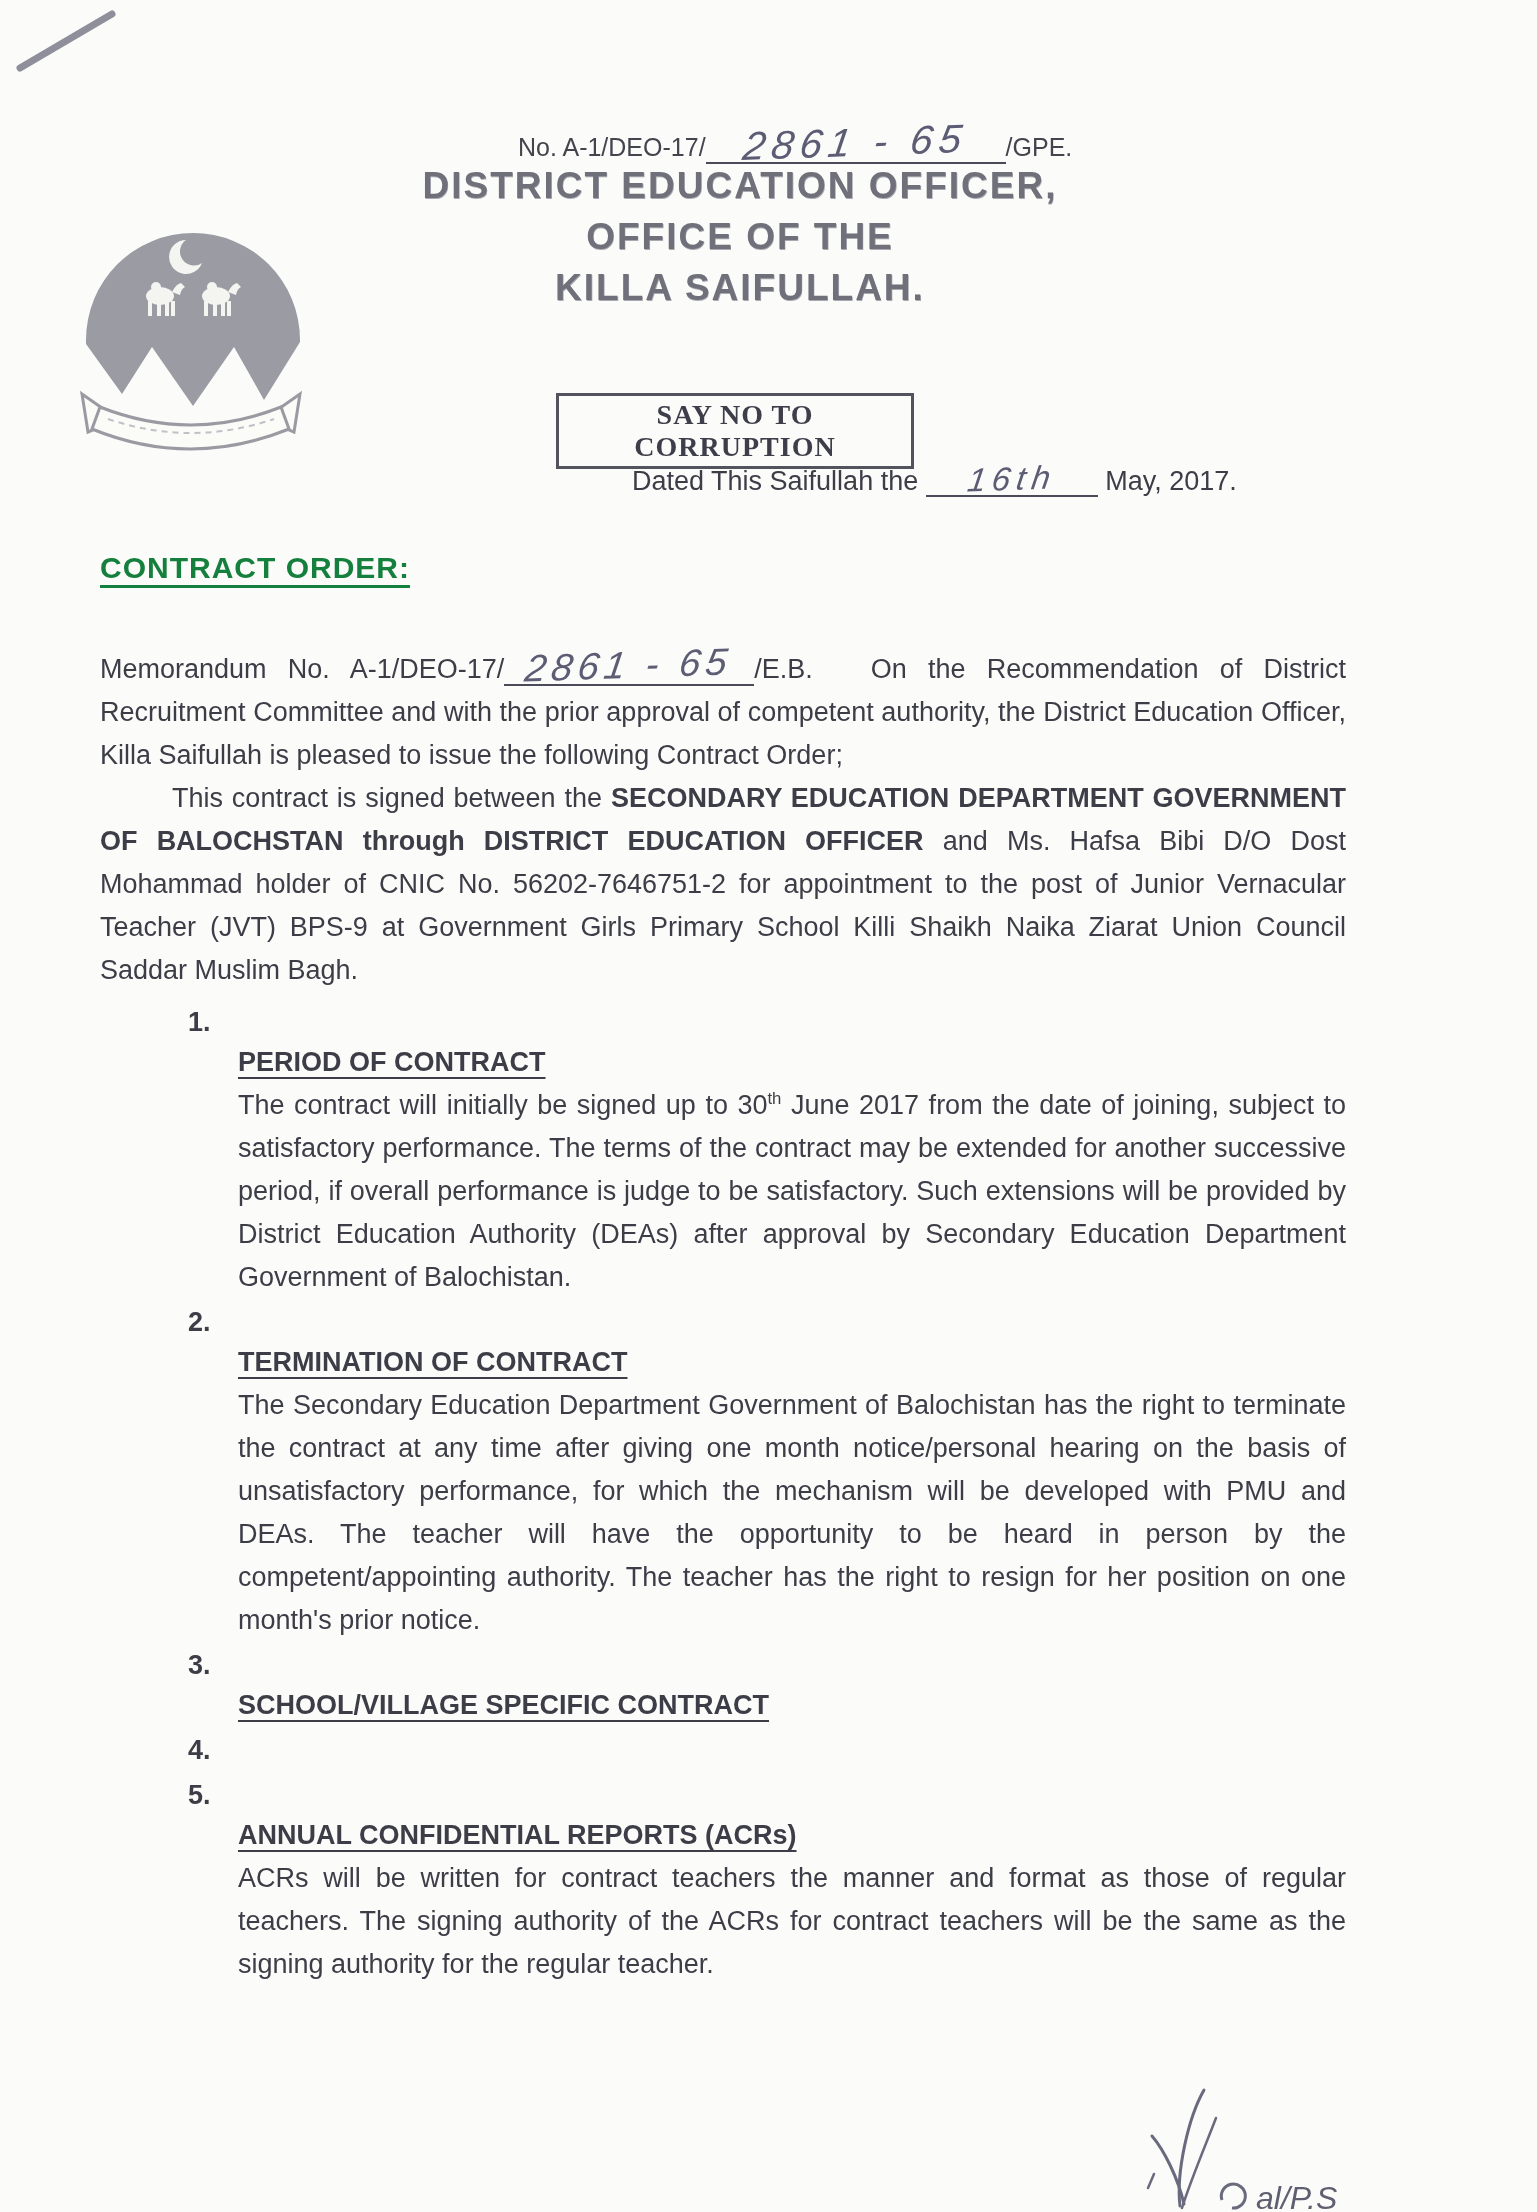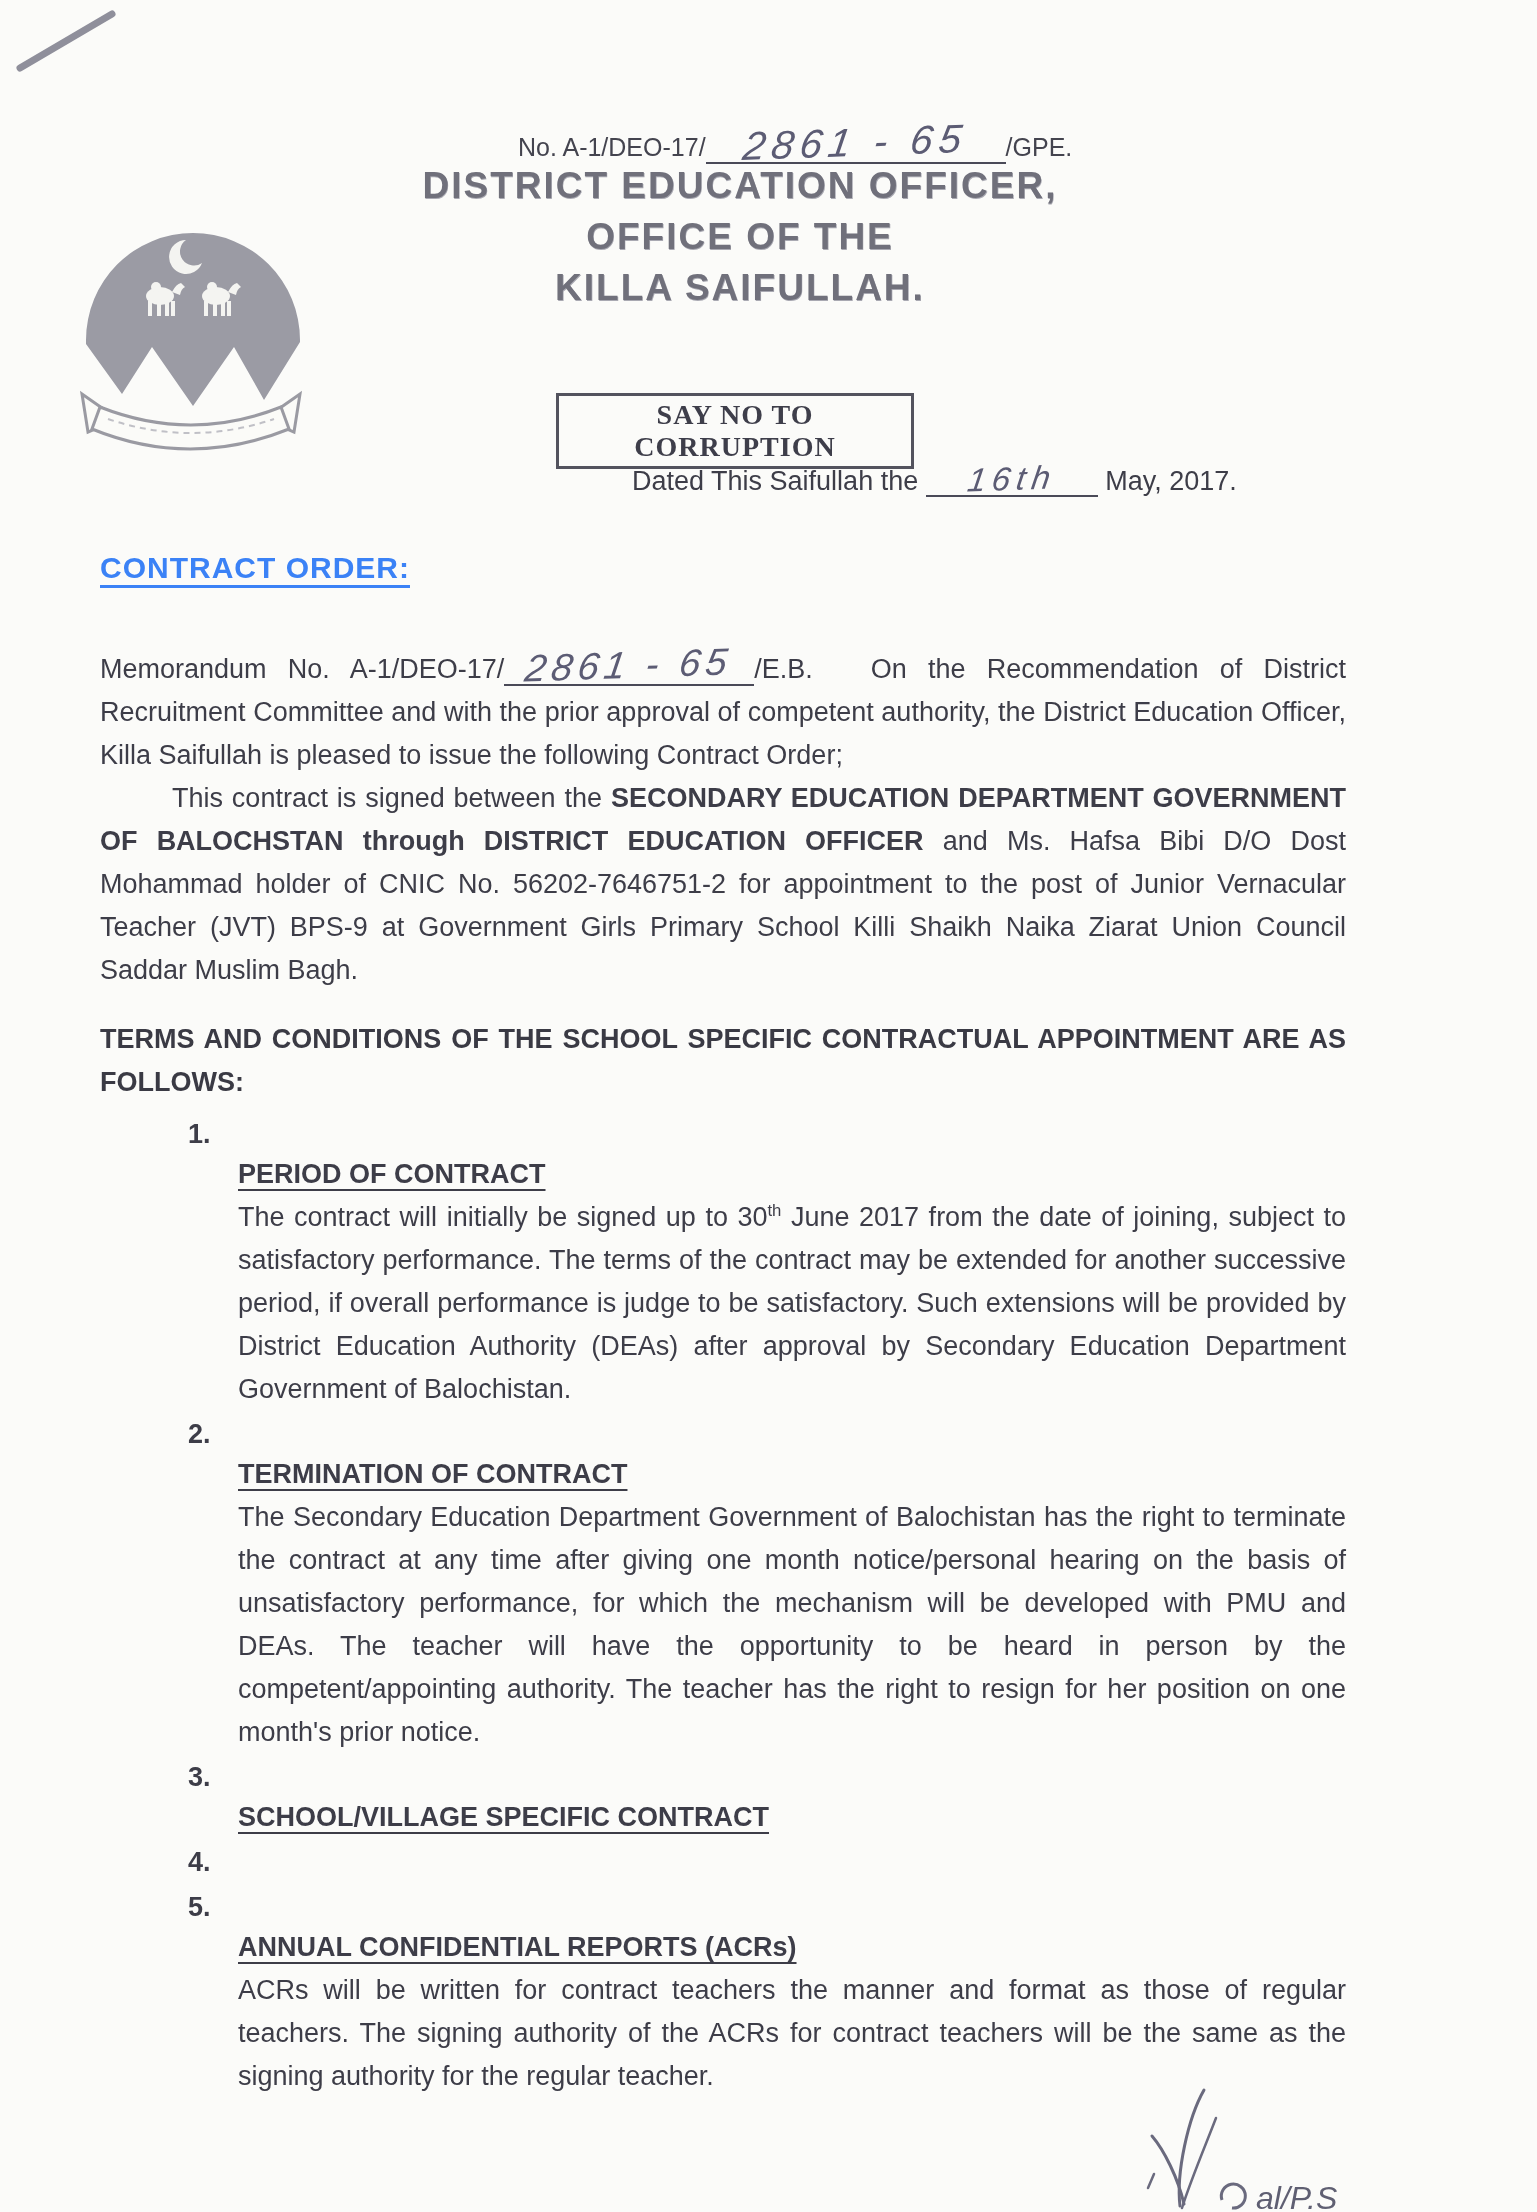--- a/index.html
+++ b/index.html
@@ -47,21 +47,21 @@
   }
   .date-line .hw-blank{width:172px;}
   .date-line .hw{font-size:33px;}
   
   .pen-mark{position:absolute;top:4px;left:8px;}
   .crest{position:absolute;top:182px;left:68px;opacity:.88;}
   .signature{position:absolute;top:2078px;left:1118px;}
   
   .doc-title{
     position:absolute;top:551px;left:100px;
-    font-size:30px;font-weight:bold;letter-spacing:1px;color:#3b82f6;
+    font-size:30px;font-weight:bold;letter-spacing:1px;color:#15803d;
     text-decoration:underline;text-decoration-thickness:3px;text-underline-offset:7px;
   }
   .body-col{
     position:absolute;top:646px;left:100px;width:1246px;
     font-size:27px;line-height:43px;text-align:justify;
   }
   .para{margin:0;}
   .para .hw-blank{width:250px;}
   .para .hw{font-size:38px;letter-spacing:5px;}
   .gap{display:inline-block;width:58px;}
@@ -141,21 +141,20 @@
   <div class="body-col">
 
     <p class="para">
       <span>Memorandum No. A-1/DEO-17/</span><span class="hw-blank"><span class="hw">2861 - 65</span></span><span>/E.B.</span><span class="gap"></span><span>On the Recommendation of District Recruitment Committee and with the prior approval of competent authority, the District Education Officer, Killa Saifullah is pleased to issue the following Contract Order;</span>
     </p>
 
     <p class="para p2">
       <span class="indent"></span><span>This contract is signed between the </span><span class="bold">SECONDARY EDUCATION DEPARTMENT GOVERNMENT OF BALOCHSTAN through DISTRICT EDUCATION OFFICER</span><span> and Ms. Hafsa Bibi D/O Dost Mohammad holder of CNIC No. 56202-7646751-2 for appointment to the post of Junior Vernacular Teacher (JVT) BPS-9 at Government Girls Primary School Killi Shaikh Naika Ziarat Union Council Saddar Muslim Bagh.</span>
     </p>
 
-    <p class="para terms-heading">TERMS AND CONDITIONS OF THE SCHOOL SPECIFIC CONTRACTUAL APPOINTMENT ARE AS FOLLOWS:</p>
 
     <div class="terms-list">
 
       <div class="term-item">
         <div class="ti-num">1.</div>
         <div class="ti-content">
           <div class="ti-heading">PERIOD OF CONTRACT</div>
           <div class="ti-body">
             <span>The contract will initially be signed up to 30</span><span class="sup">th</span><span> June 2017 from the date of joining, subject to satisfactory performance. The terms of the contract may be extended for another successive period, if overall performance is judge to be satisfactory. Such extensions will be provided by District Education Authority (DEAs) after approval by Secondary Education Department Government of Balochistan.</span>
           </div>

